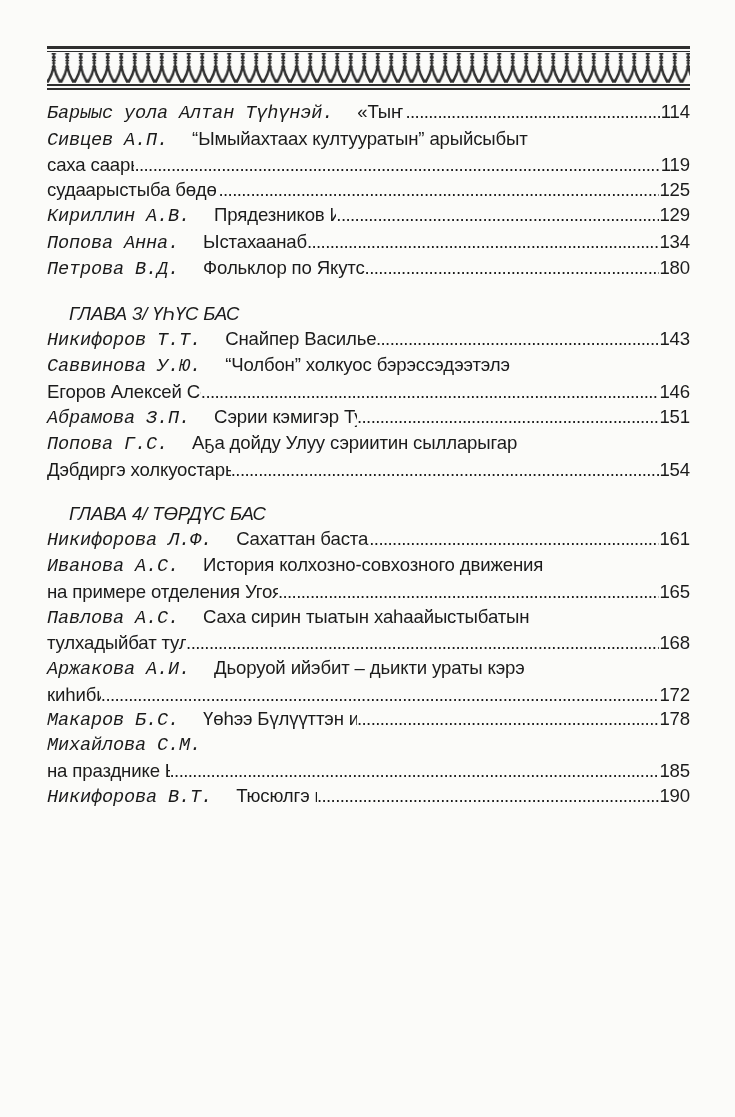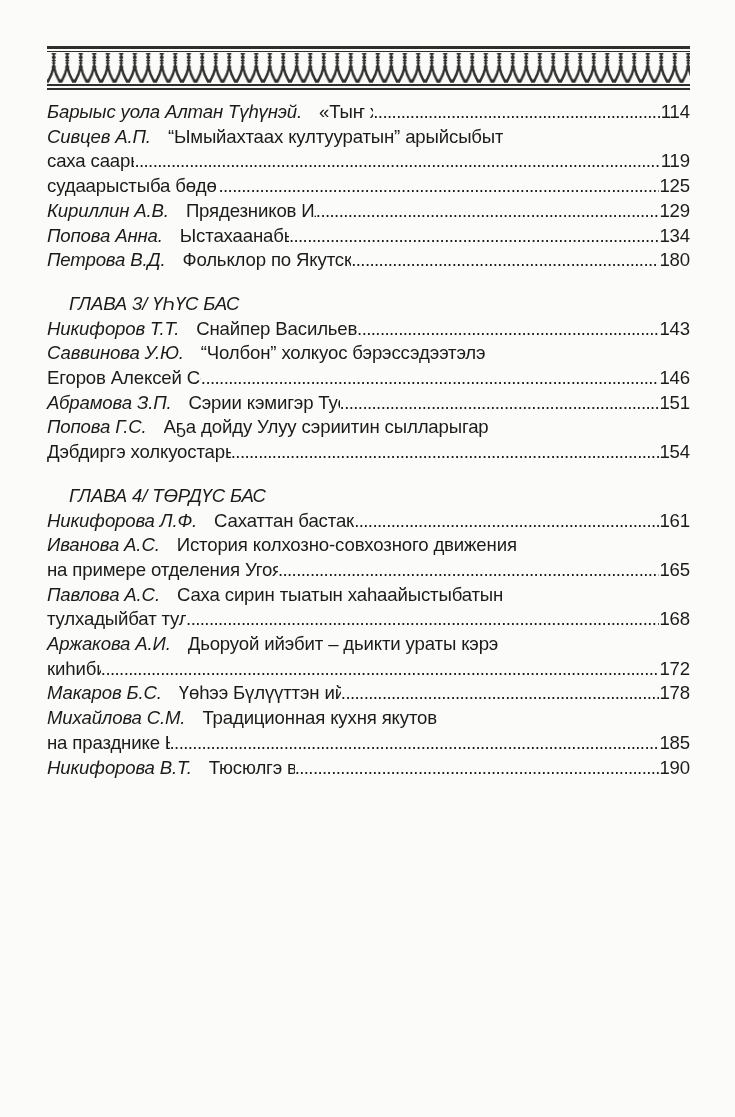--- a/index.html
+++ b/index.html
@@ -16,21 +16,21 @@
   .rule{background:#2f2f2f;}
   .rule.thick{height:2.5px;}
   .rule.thin{height:1.5px;}
   .rule-gap{height:2px;}
   .orn-svg{display:block;margin:1px 0;}
   
   .toc{margin-top:10px;font-size:18.6px;line-height:24.7px;letter-spacing:-0.15px;}
   .section:not(:first-child){margin-top:19px;}
   .heading{font-style:italic;white-space:pre;margin-left:22px;}
   .line{display:flex;align-items:baseline;}
-  .author{font-style:italic;white-space:pre;flex:0 0 auto;margin-right:17px;}
+  .author{font-style:italic;white-space:pre;flex:0 0 auto;margin-right:24px;font-family:Liberation Mono, monospace;}
   .rest{white-space:pre;flex:0 1 auto;overflow:hidden;}
   .leader{flex:1 1 auto;min-width:8px;overflow:hidden;white-space:nowrap;}
   .leader::after{
     content:"..........................................................................................................................................................";
     letter-spacing:-0.6px;
   }
   .page-num{flex:0 0 auto;white-space:pre;}
 </style>
 </head>
 <body>
@@ -205,21 +205,20 @@
           <div class="line">
             <span class="author">Макаров Б.С.</span>
             <span class="rest">Үөһээ Бүлүүттэн ийэ тыл хараанньыттара</span>
             <span class="leader"></span>
             <span class="page-num">178</span>
           </div>
         </div>
         <div class="entry">
           <div class="line">
             <span class="author">Михайлова С.М.</span>
-            <span class="rest">Традиционная кухня якутов</span>
           </div>
           <div class="line">
             <span class="rest">на празднике Ысыах</span>
             <span class="leader"></span>
             <span class="page-num">185</span>
           </div>
         </div>
         <div class="entry">
           <div class="line">
             <span class="author">Никифорова В.Т.</span>

